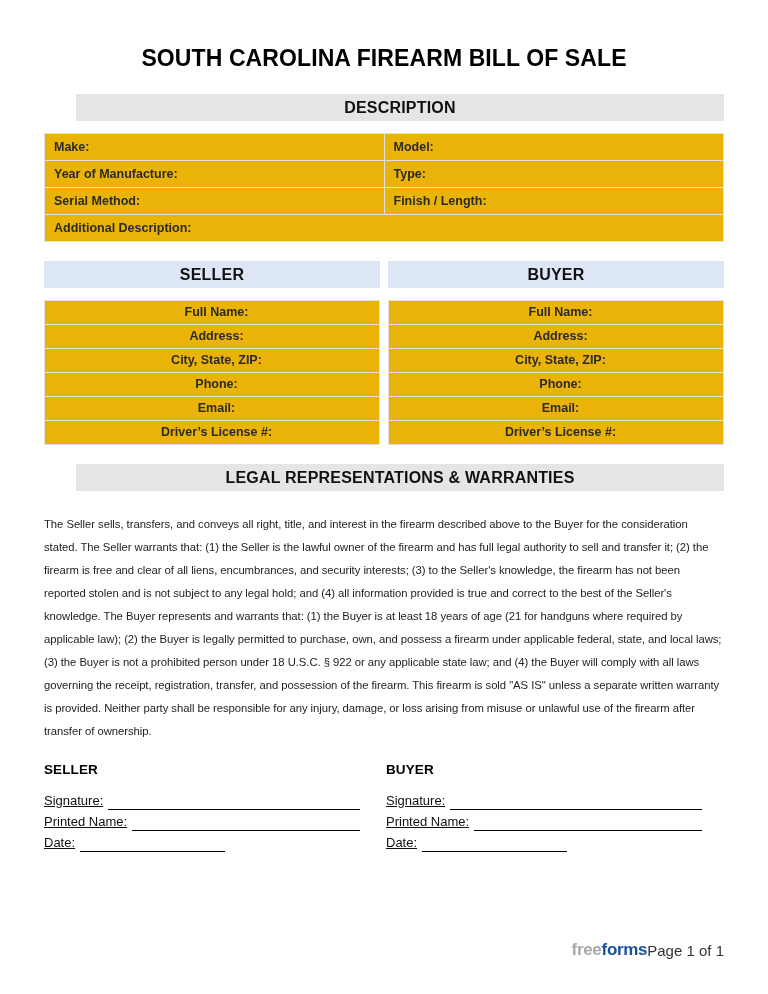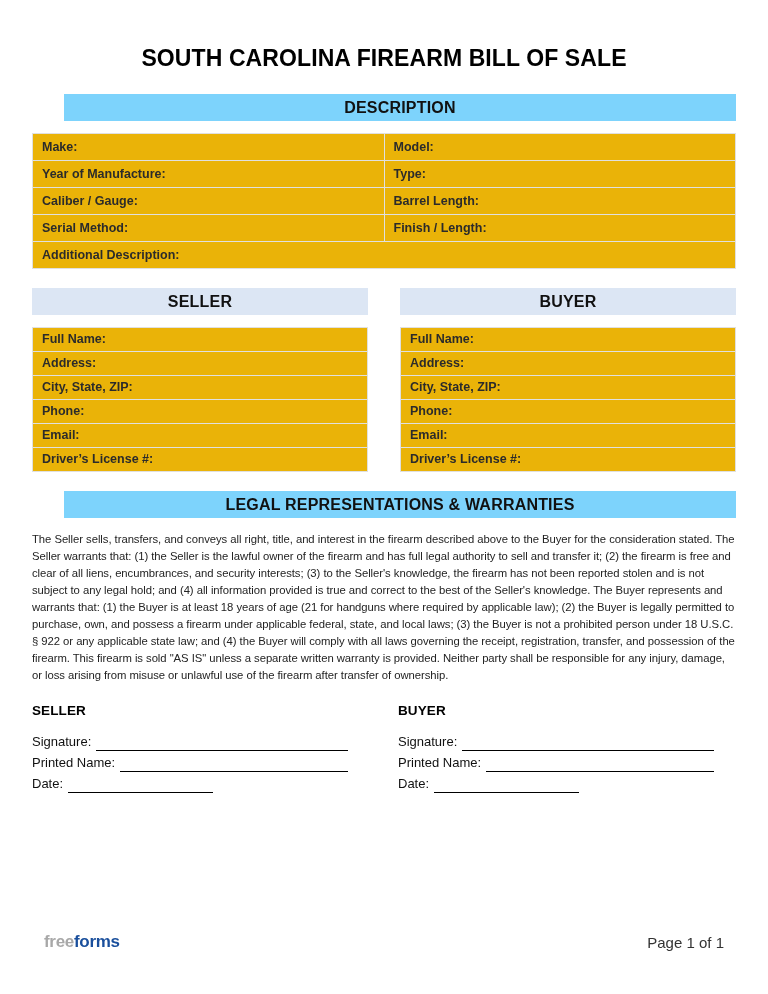--- a/index.html
+++ b/index.html
@@ -13,39 +13,39 @@
     height: 994px;
     font-family: "Liberation Sans", sans-serif;
     color: #1a1a1a;
     -webkit-font-smoothing: antialiased;
   }
   .page {
     position: relative;
     width: 768px;
     height: 988px;
     box-sizing: border-box;
-    padding: 0 32px;
+    padding: 0 44px;
     background: #ffffff;
   }
 
   
   .doc-title {
     text-align: center;
     font-size: 23px;
     font-weight: bold;
     letter-spacing: 0.1px;
     color: #000000;
     padding-top: 44px;
     padding-bottom: 0;
     line-height: 28px;
   }
 
   
   .section-bar {
-    background: #7dd3fc;
+    background: #e5e5e5;
     text-align: center;
     font-size: 16px;
     font-weight: bold;
     color: #111111;
     line-height: 27px;
     height: 27px;
     letter-spacing: 0.2px;
     margin-left: 32px;
   }
   .bar-description { margin-top: 22px; }
@@ -91,31 +91,31 @@
     color: #111111;
     height: 27px;
     line-height: 27px;
     letter-spacing: 0.2px;
   }
   .pair-tables {
     display: flex;
     justify-content: space-between;
     margin-top: 12px;
   }
-  .pair-tables .ftable td { height: 23px; line-height: 23px; }
+  .pair-tables .ftable td { height: 23px; line-height: 23px; text-align: center; }
 
   
   .sale-table { margin-top: 12px; }
   .sale-table td { height: 27px; line-height: 27px; }
 
   
   .legal-text {
-    margin-top: 13px;
+    margin-top: 22px;
     font-size: 11.3px;
-    line-height: 17px;
+    line-height: 23px;
     color: #232323;
     text-align: left;
     letter-spacing: -0.05px;
   }
 
   
   .sig-row {
     display: flex;
     justify-content: space-between;
     margin-top: 19px;
@@ -128,41 +128,42 @@
     margin-bottom: 14px;
     letter-spacing: 0.1px;
   }
   .sig-line {
     display: flex;
     align-items: flex-end;
     font-size: 13px;
     color: #111111;
     line-height: 19px;
     margin-bottom: 2px;
+    text-decoration: underline;
   }
   .sig-label { white-space: nowrap; }
   .sig-rule {
     display: inline-block;
     border-bottom: 1.6px solid #000000;
     margin-left: 5px;
     height: 14px;
   }
   .rule-long  { width: 252px; }
   .rule-med   { width: 228px; }
   .rule-short { width: 145px; }
 
   
   .footer {
     position: absolute;
     left: 44px;
     right: 44px;
-    bottom: 36px;
+    bottom: 28px;
     display: flex;
     align-items: center;
-    justify-content: space-between;
+    justify-content: flex-end;
   }
   .logo {
     font-size: 17px;
     font-weight: bold;
     letter-spacing: -0.3px;
   }
   .logo .free  { color: #a8a8a8; }
   .logo .forms { color: #1a4f9c; }
   .page-num {
     font-size: 15px;
@@ -182,24 +183,20 @@
     <tbody>
       <tr>
         <td>Make:</td>
         <td>Model:</td>
       </tr>
       <tr>
         <td>Year of Manufacture:</td>
         <td>Type:</td>
       </tr>
       <tr>
-        <td>Caliber / Gauge:</td>
-        <td>Barrel Length:</td>
-      </tr>
-      <tr>
         <td>Serial Method:</td>
         <td>Finish / Length:</td>
       </tr>
       <tr>
         <td colspan="2">Additional Description:</td>
       </tr>
     </tbody>
   </table>
 
   <div class="pair-row">

